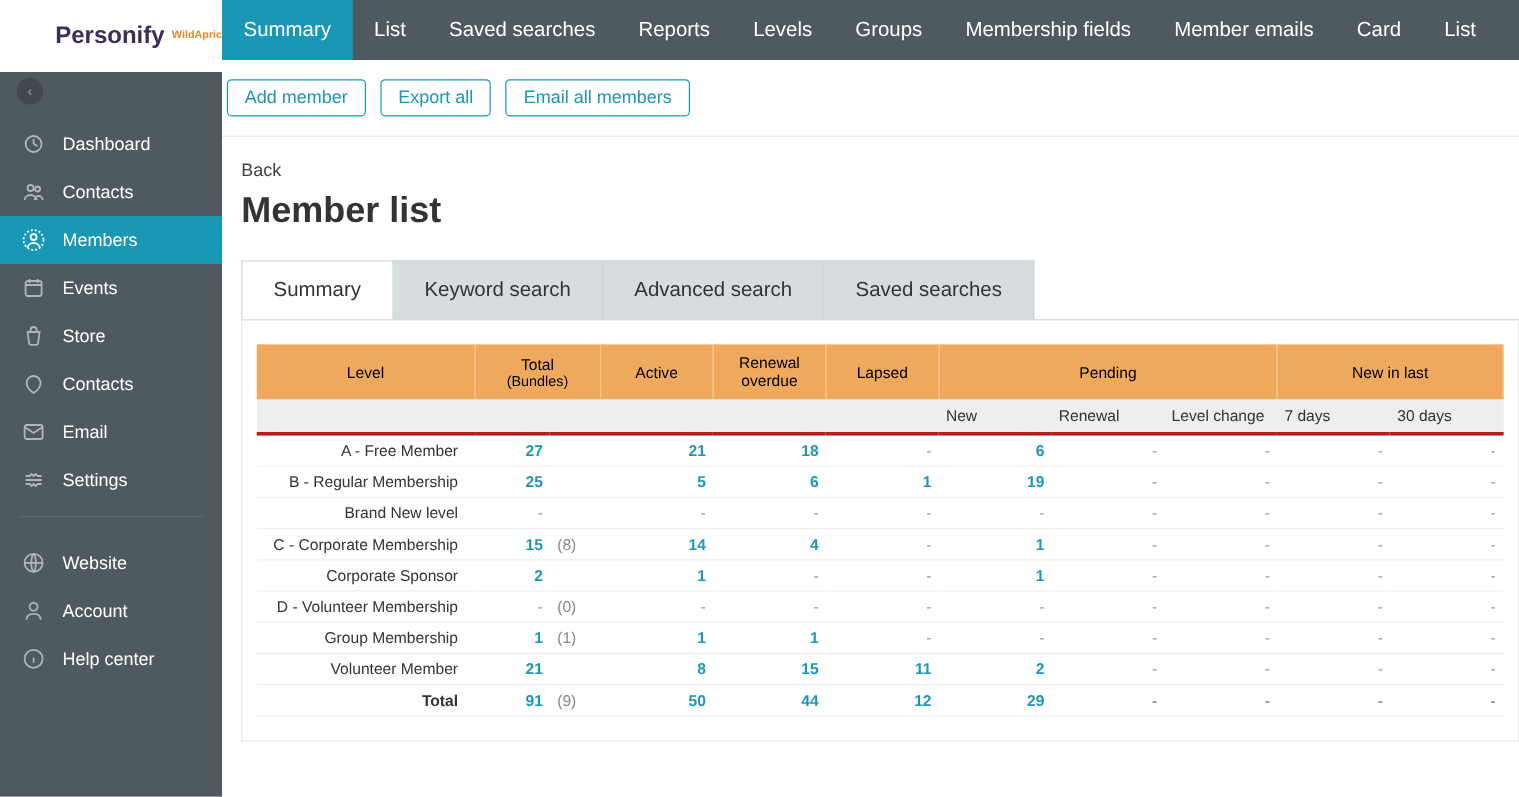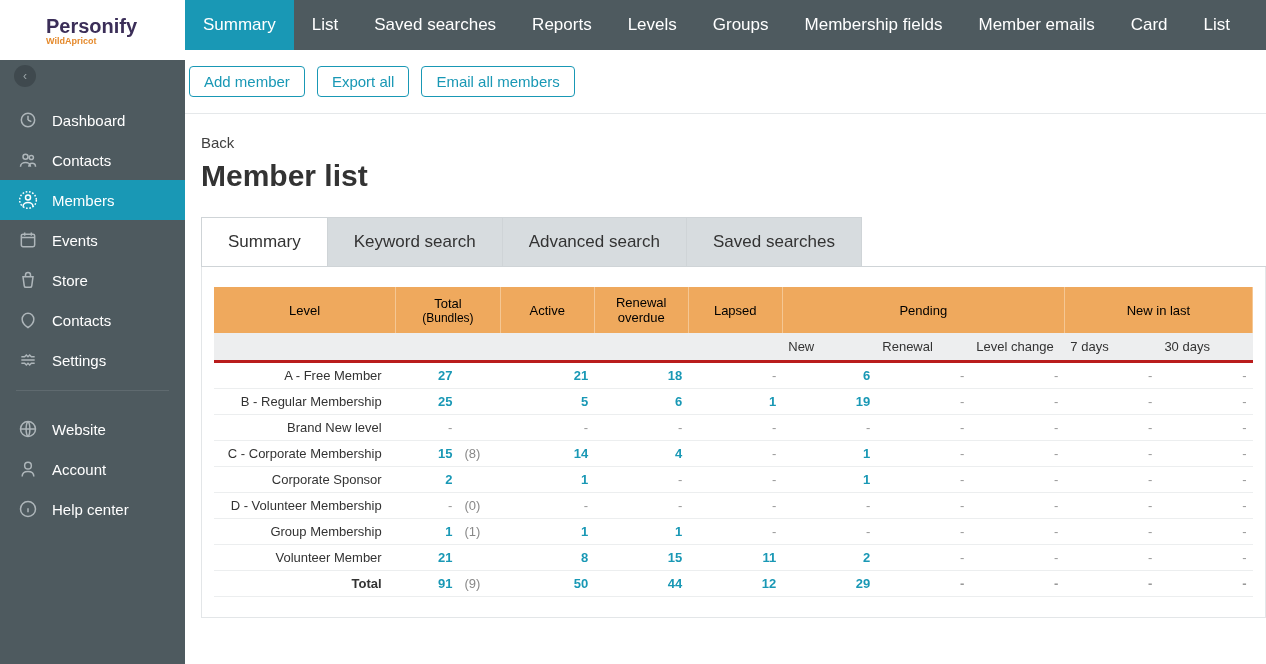--- a/index.html
+++ b/index.html
@@ -5,21 +5,21 @@
 *{margin:0;padding:0;box-sizing:border-box;}
 body{font-family:-apple-system,BlinkMacSystemFont,"Segoe UI",Helvetica,Arial,sans-serif;color:#333;font-size:14px;background:#fff;}
 .app{display:flex;min-height:664px;}
 
 
 .sidebar{width:185px;background:#4e5a5f;color:#fff;flex-shrink:0;}
 .brand{background:#fff;height:60px;display:flex;align-items:center;padding:0 12px;}
 .brand-name{font-size:20px;font-weight:600;color:#3b2e58;margin-left:6px;}
 .brand-logo{display:flex;align-items:center;}
 .brand-sub{font-size:9px;color:#e58a2c;margin-left:6px;margin-top:-2px;font-weight:600;}
-.brand-text{display:flex;flex-direction:column;}
+.brand-text{display:flex;flex-direction:row;align-items:center;}
 .collapse-btn{height:32px;display:flex;align-items:center;padding-left:14px;background:#4e5a5f;}
 .collapse-circle{width:22px;height:22px;border-radius:50%;background:#3f494e;display:flex;align-items:center;justify-content:center;color:#9aa3a7;font-size:12px;}
 .nav-list{list-style:none;padding-top:8px;}
 .nav-item{display:flex;align-items:center;height:40px;padding:0 16px;cursor:pointer;font-size:15px;font-weight:500;color:#fff;}
 .nav-item .icon{width:24px;height:24px;margin-right:12px;display:flex;align-items:center;justify-content:center;color:#aeb6ba;}
 .nav-item.active{background:#1998b5;}
 .nav-item.active .icon{color:#fff;}
 .nav-sep{border-top:1px solid #5f6a6f;margin:10px 16px;}
 
 
@@ -136,20 +136,29 @@
           </span>
           <span>Store</span>
         </li>
         <li class="nav-item">
           <span class="icon">
             <svg viewBox="0 0 24 24">
               <path d="M12 21s-7-4.5-7-10a7 7 0 0 1 14 0c0 5.5-7 10-7 10z"></path>
             </svg>
           </span>
           <span>Contacts</span>
+        </li>
+        <li class="nav-item">
+          <span class="icon">
+            <svg viewBox="0 0 24 24">
+              <rect x="3" y="5" width="18" height="14" rx="2"></rect>
+              <path d="M3 7l9 6 9-6"></path>
+            </svg>
+          </span>
+          <span>Email</span>
         </li>
         <li class="nav-item">
           <span class="icon">
             <svg viewBox="0 0 24 24">
               <path d="M4 8h4l2-2 2 2 2-2 2 2h4 M4 12h16 M4 16h4l2 2 2-2 2 2 2-2h4"></path>
             </svg>
           </span>
           <span>Settings</span>
         </li>
       </ul>

